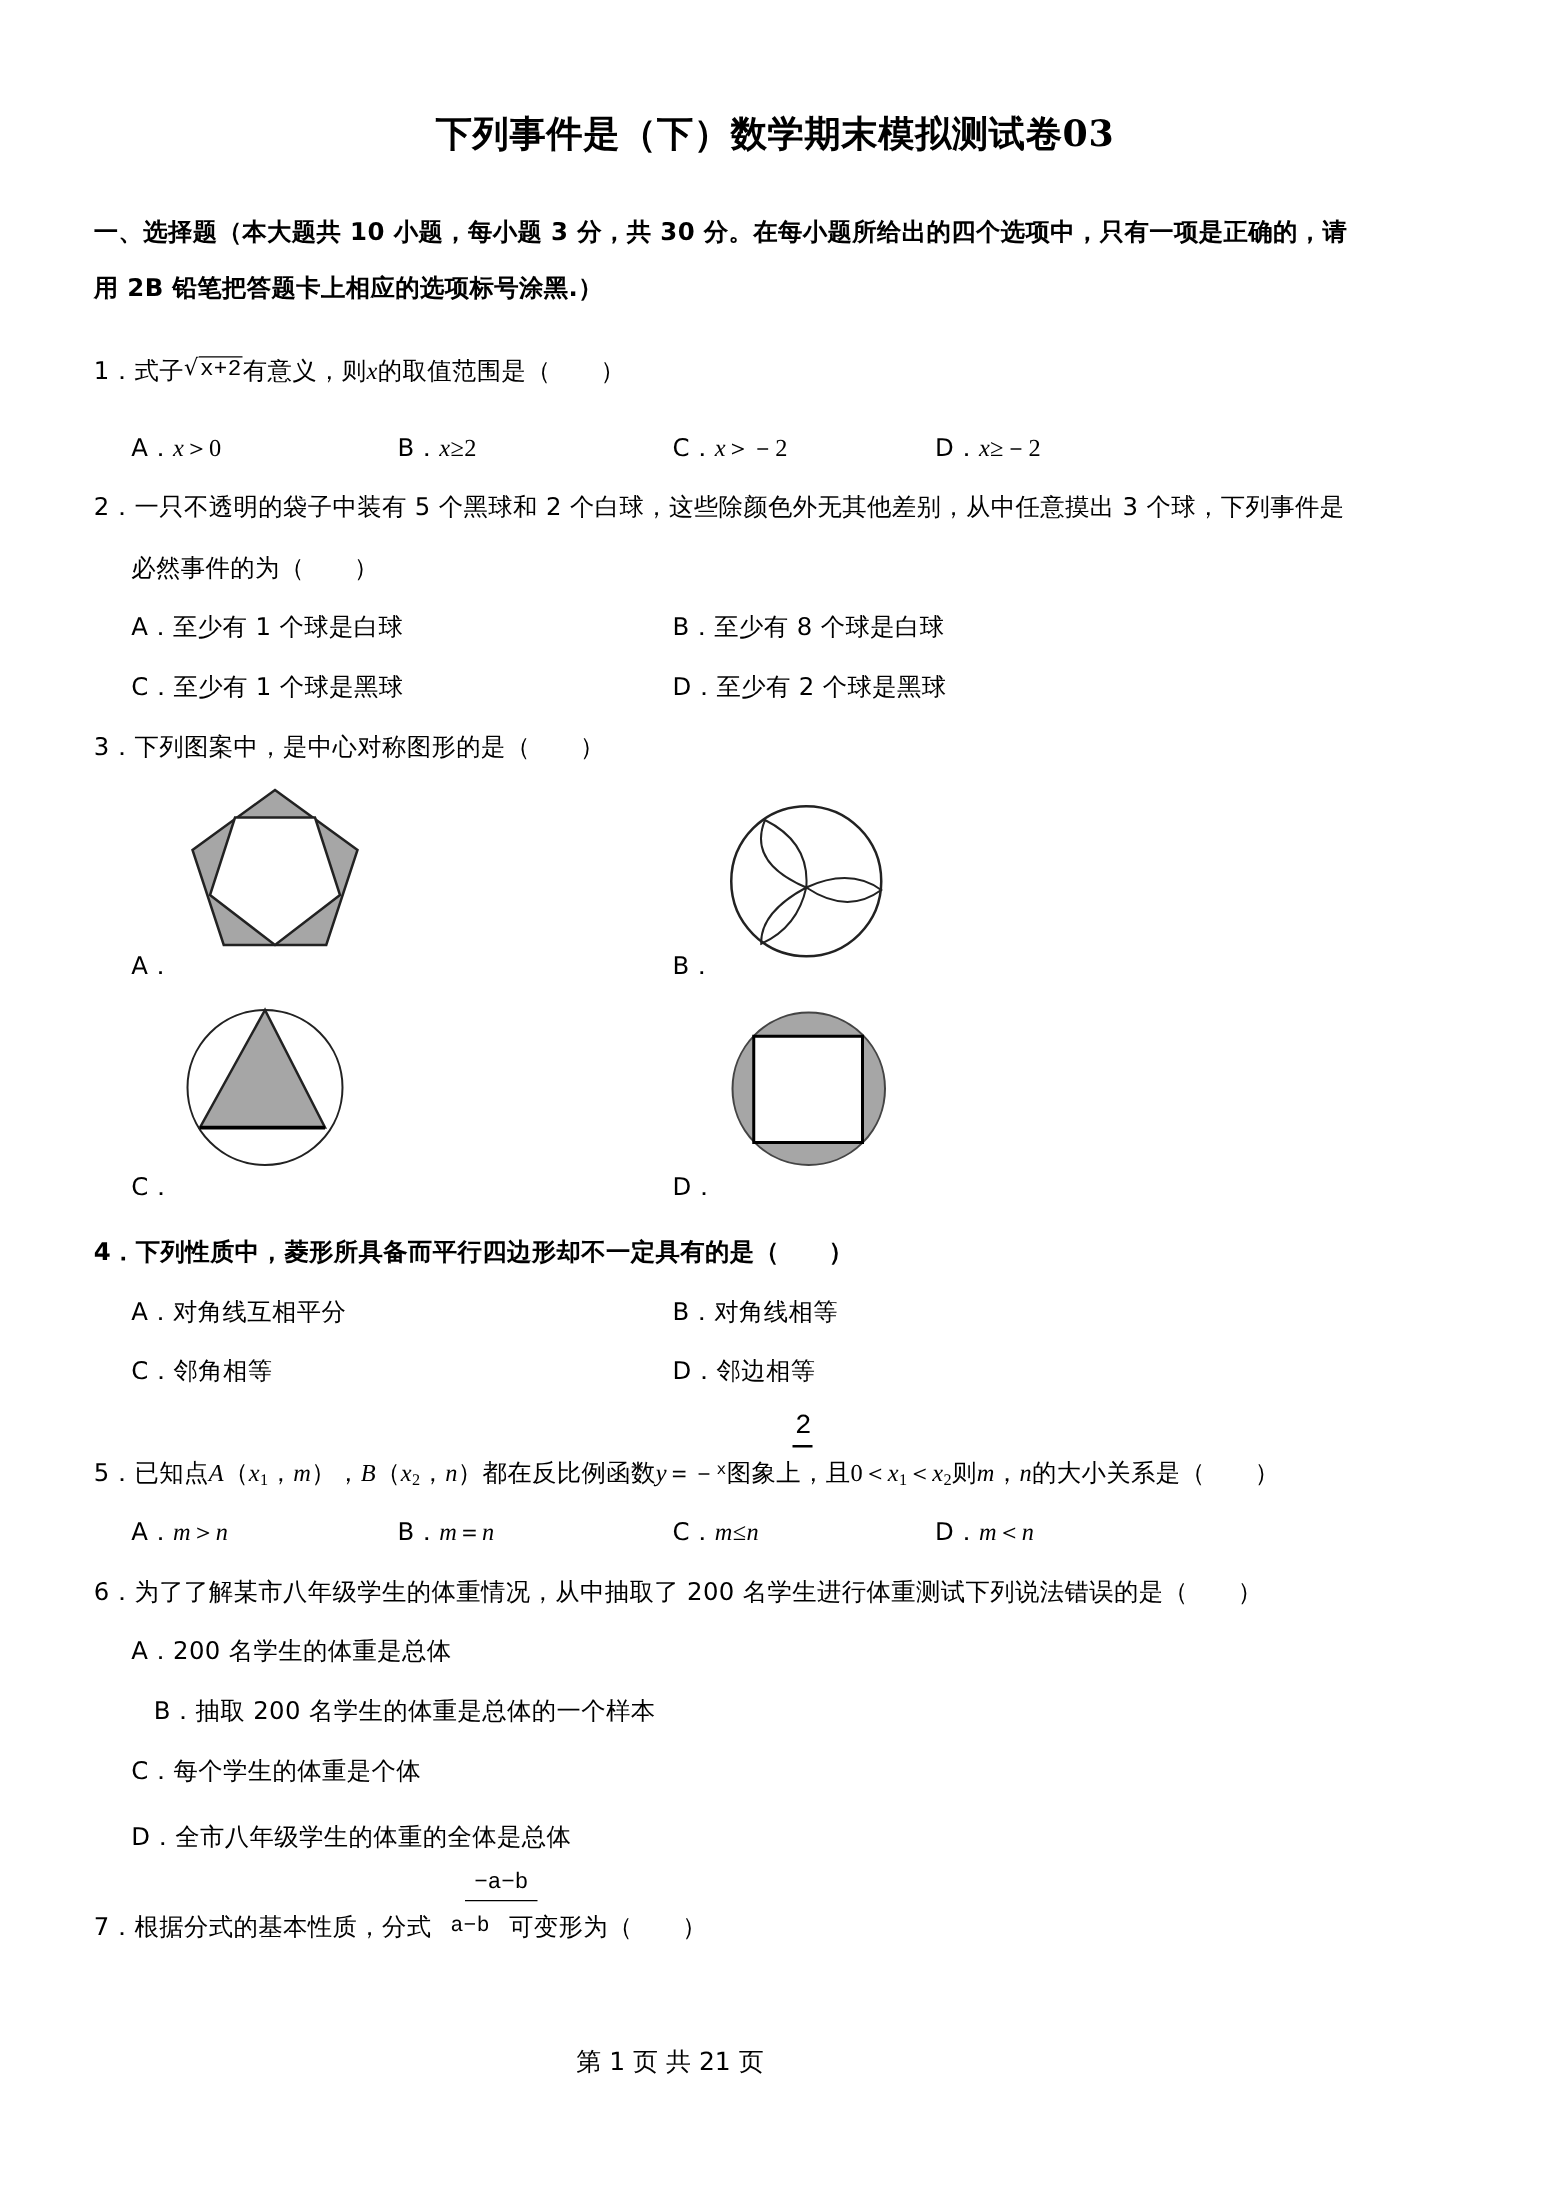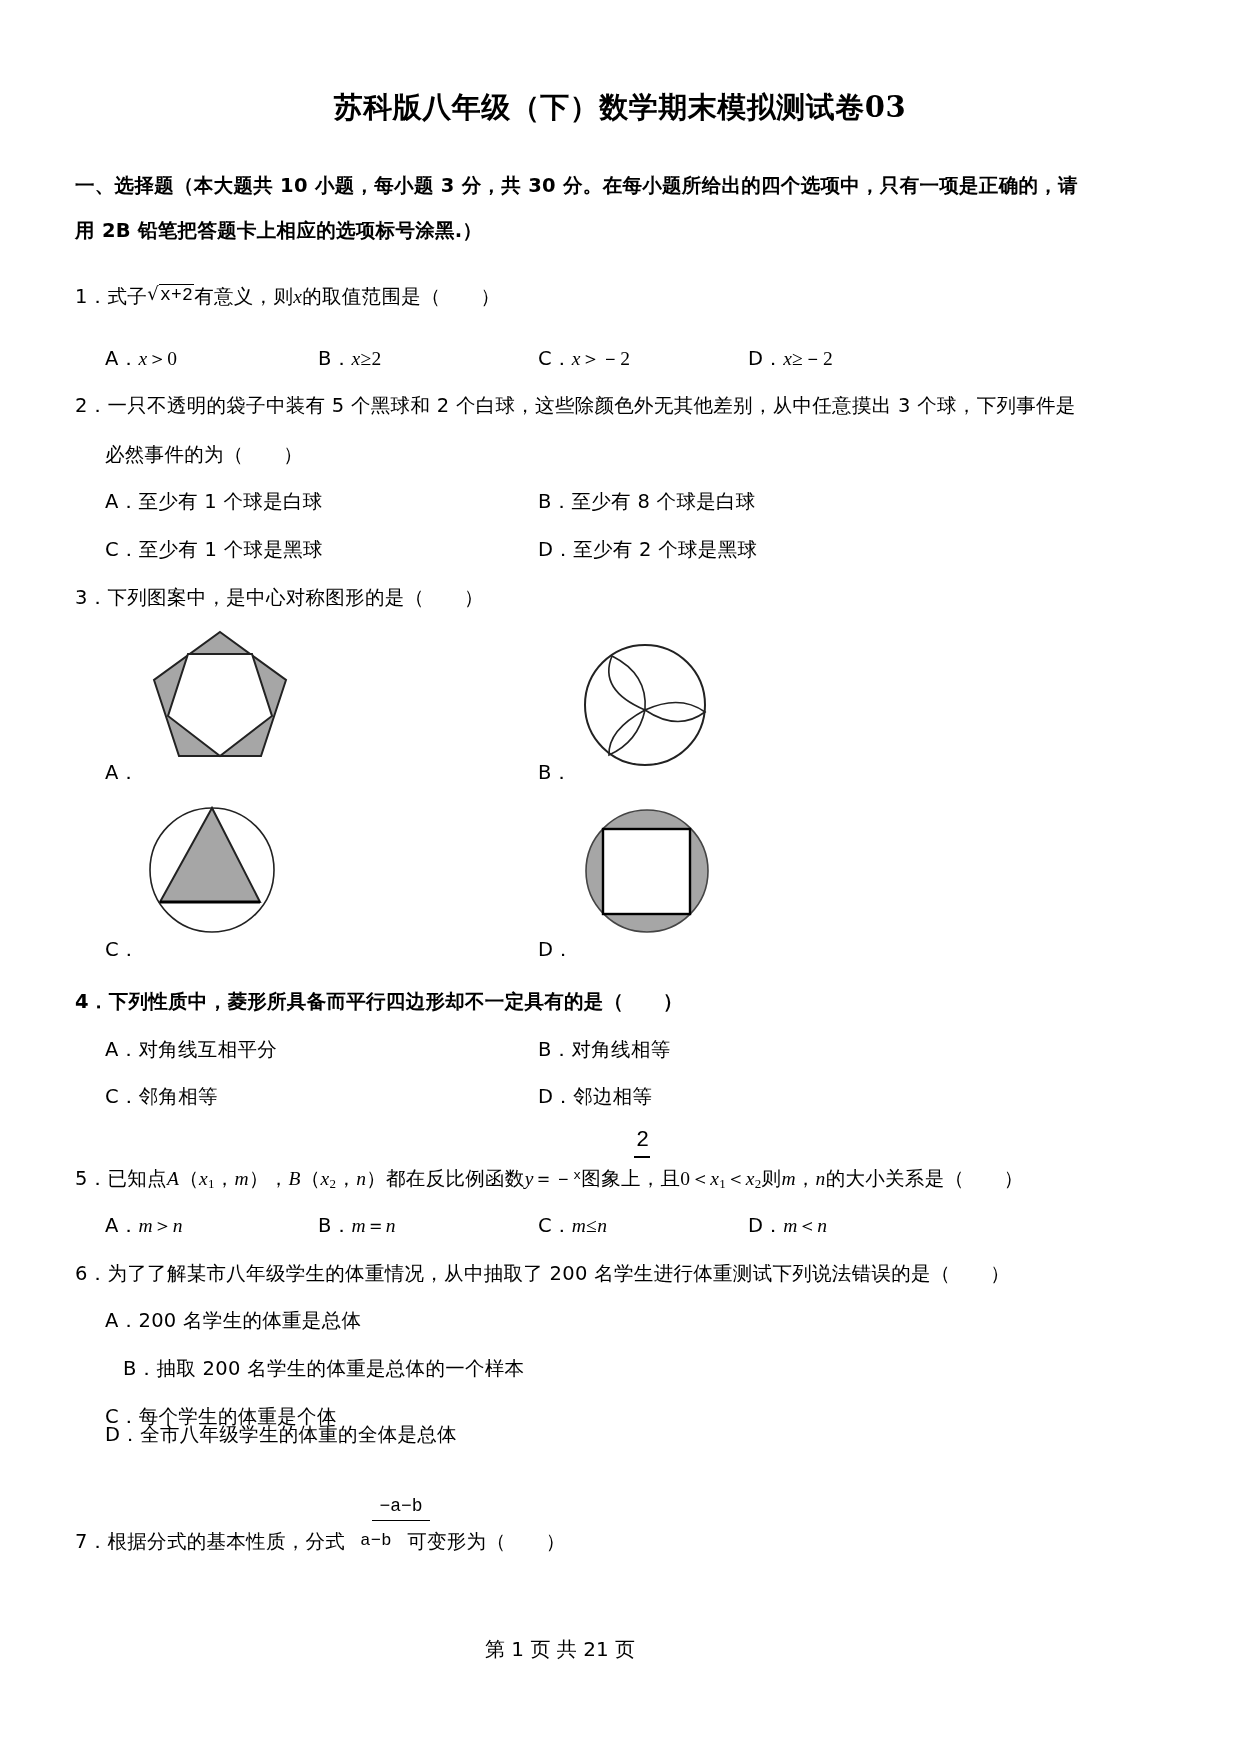--- a/index.html
+++ b/index.html
@@ -9,27 +9,27 @@
   .title { left:0; width:1240px; top:88px; text-align:center; font-size:29px; font-weight:bold;
            font-family:"DejaVu Serif", serif; letter-spacing:0.5px; }
   .sec { left:75px; font-size:19.5px; font-weight:bold; letter-spacing:0.3px; }
   .q { font-size:19.5px; letter-spacing:0.3px; }
   .serif { font-family:"Liberation Serif", serif; }
   .it { font-style:italic; font-family:"Liberation Serif", serif; }
   .sub { font-size:13px; vertical-align:-3px; }
   .sqrt { display:inline-block; position:relative; font-family:"Liberation Mono", monospace; font-size:18px; vertical-align:3px; }
   .sqrt .rad { font-family:"DejaVu Sans", sans-serif; font-size:18px; }
   .sqrt .radicand { border-top:1.5px solid #000; padding:0 1px; }
-  .footer { left:0; width:1072px; top:1636px; text-align:center; font-size:20px;padding-left:24px; }
+  .footer { left:0; width:1072px; top:1636px; text-align:center; font-size:20px; }
   svg { position:absolute; overflow:visible; }
 </style>
 </head>
 <body>
 
-<div class="abs title">苏科版八年级（下）数学期末模拟测试卷03</div>
+<div class="abs title">下列事件是（下）数学期末模拟测试卷03</div>
 
 <div class="abs sec" style="top:172px;">一、选择题（本大题共 10 小题，每小题 3 分，共 30 分。在每小题所给出的四个选项中，只有一项是正确的，请</div>
 <div class="abs sec" style="top:217px;">用 2B 铅笔把答题卡上相应的选项标号涂黑.）</div>
 
 <div class="abs q" style="left:75px; top:283px;">
   <span>1．</span><span>式子</span><span class="sqrt"><span class="rad">√</span><span class="radicand">x+2</span></span><span>有意义，则</span><span class="it">x</span><span>的取值范围是（　　）</span>
 </div>
 <div class="abs q" style="left:105px; top:345px;"><span>A．</span><span class="it">x</span><span class="serif">＞0</span></div>
 <div class="abs q" style="left:318px; top:345px;"><span>B．</span><span class="it">x</span><span class="serif">≥2</span></div>
 <div class="abs q" style="left:538px; top:345px;"><span>C．</span><span class="it">x</span><span class="serif">＞－2</span></div>
@@ -84,19 +84,19 @@
 </div>
 <div class="abs q" style="left:105px; top:1212px;"><span>A．</span><span class="it">m</span><span class="serif">＞</span><span class="it">n</span></div>
 <div class="abs q" style="left:318px; top:1212px;"><span>B．</span><span class="it">m</span><span class="serif">＝</span><span class="it">n</span></div>
 <div class="abs q" style="left:538px; top:1212px;"><span>C．</span><span class="it">m</span><span class="serif">≤</span><span class="it">n</span></div>
 <div class="abs q" style="left:748px; top:1212px;"><span>D．</span><span class="it">m</span><span class="serif">＜</span><span class="it">n</span></div>
 
 <div class="abs q" style="left:75px; top:1260px;"><span>6．</span><span>为了了解某市八年级学生的体重情况，从中抽取了 200 名学生进行体重测试下列说法错误的是（　　）</span></div>
 <div class="abs q" style="left:105px; top:1307px;"><span>A．</span><span>200 名学生的体重是总体</span></div>
 <div class="abs q" style="left:123px; top:1355px;"><span>B．</span><span>抽取 200 名学生的体重是总体的一个样本</span></div>
 <div class="abs q" style="left:105px; top:1403px;"><span>C．</span><span>每个学生的体重是个体</span></div>
-<div class="abs q" style="left:105px; top:1421px;"><span>D．</span><span>全市八年级学生的体重的全体是总体</span></div>
+<div class="abs q" style="left:105px; top:1456px;"><span>D．</span><span>全市八年级学生的体重的全体是总体</span></div>
 
 <div class="abs" style="left:373px; top:1496px; font-family:'Liberation Mono', monospace; font-size:18px; width:56px; text-align:center;">−a−b</div>
 <div class="abs" style="left:372px; top:1520px; width:58px; border-top:1.5px solid #000;"></div>
 <div class="abs q" style="left:75px; top:1528px;"><span>7．</span><span>根据分式的基本性质，分式</span><span style="display:inline-block; width:62px; text-align:center; font-family:'Liberation Mono', monospace; font-size:17px; vertical-align:3px;">a−b</span><span>可变形为（　　）</span></div>
 
 <div class="abs footer">第 1 页 共 21 页</div>
 
 </body></html>

